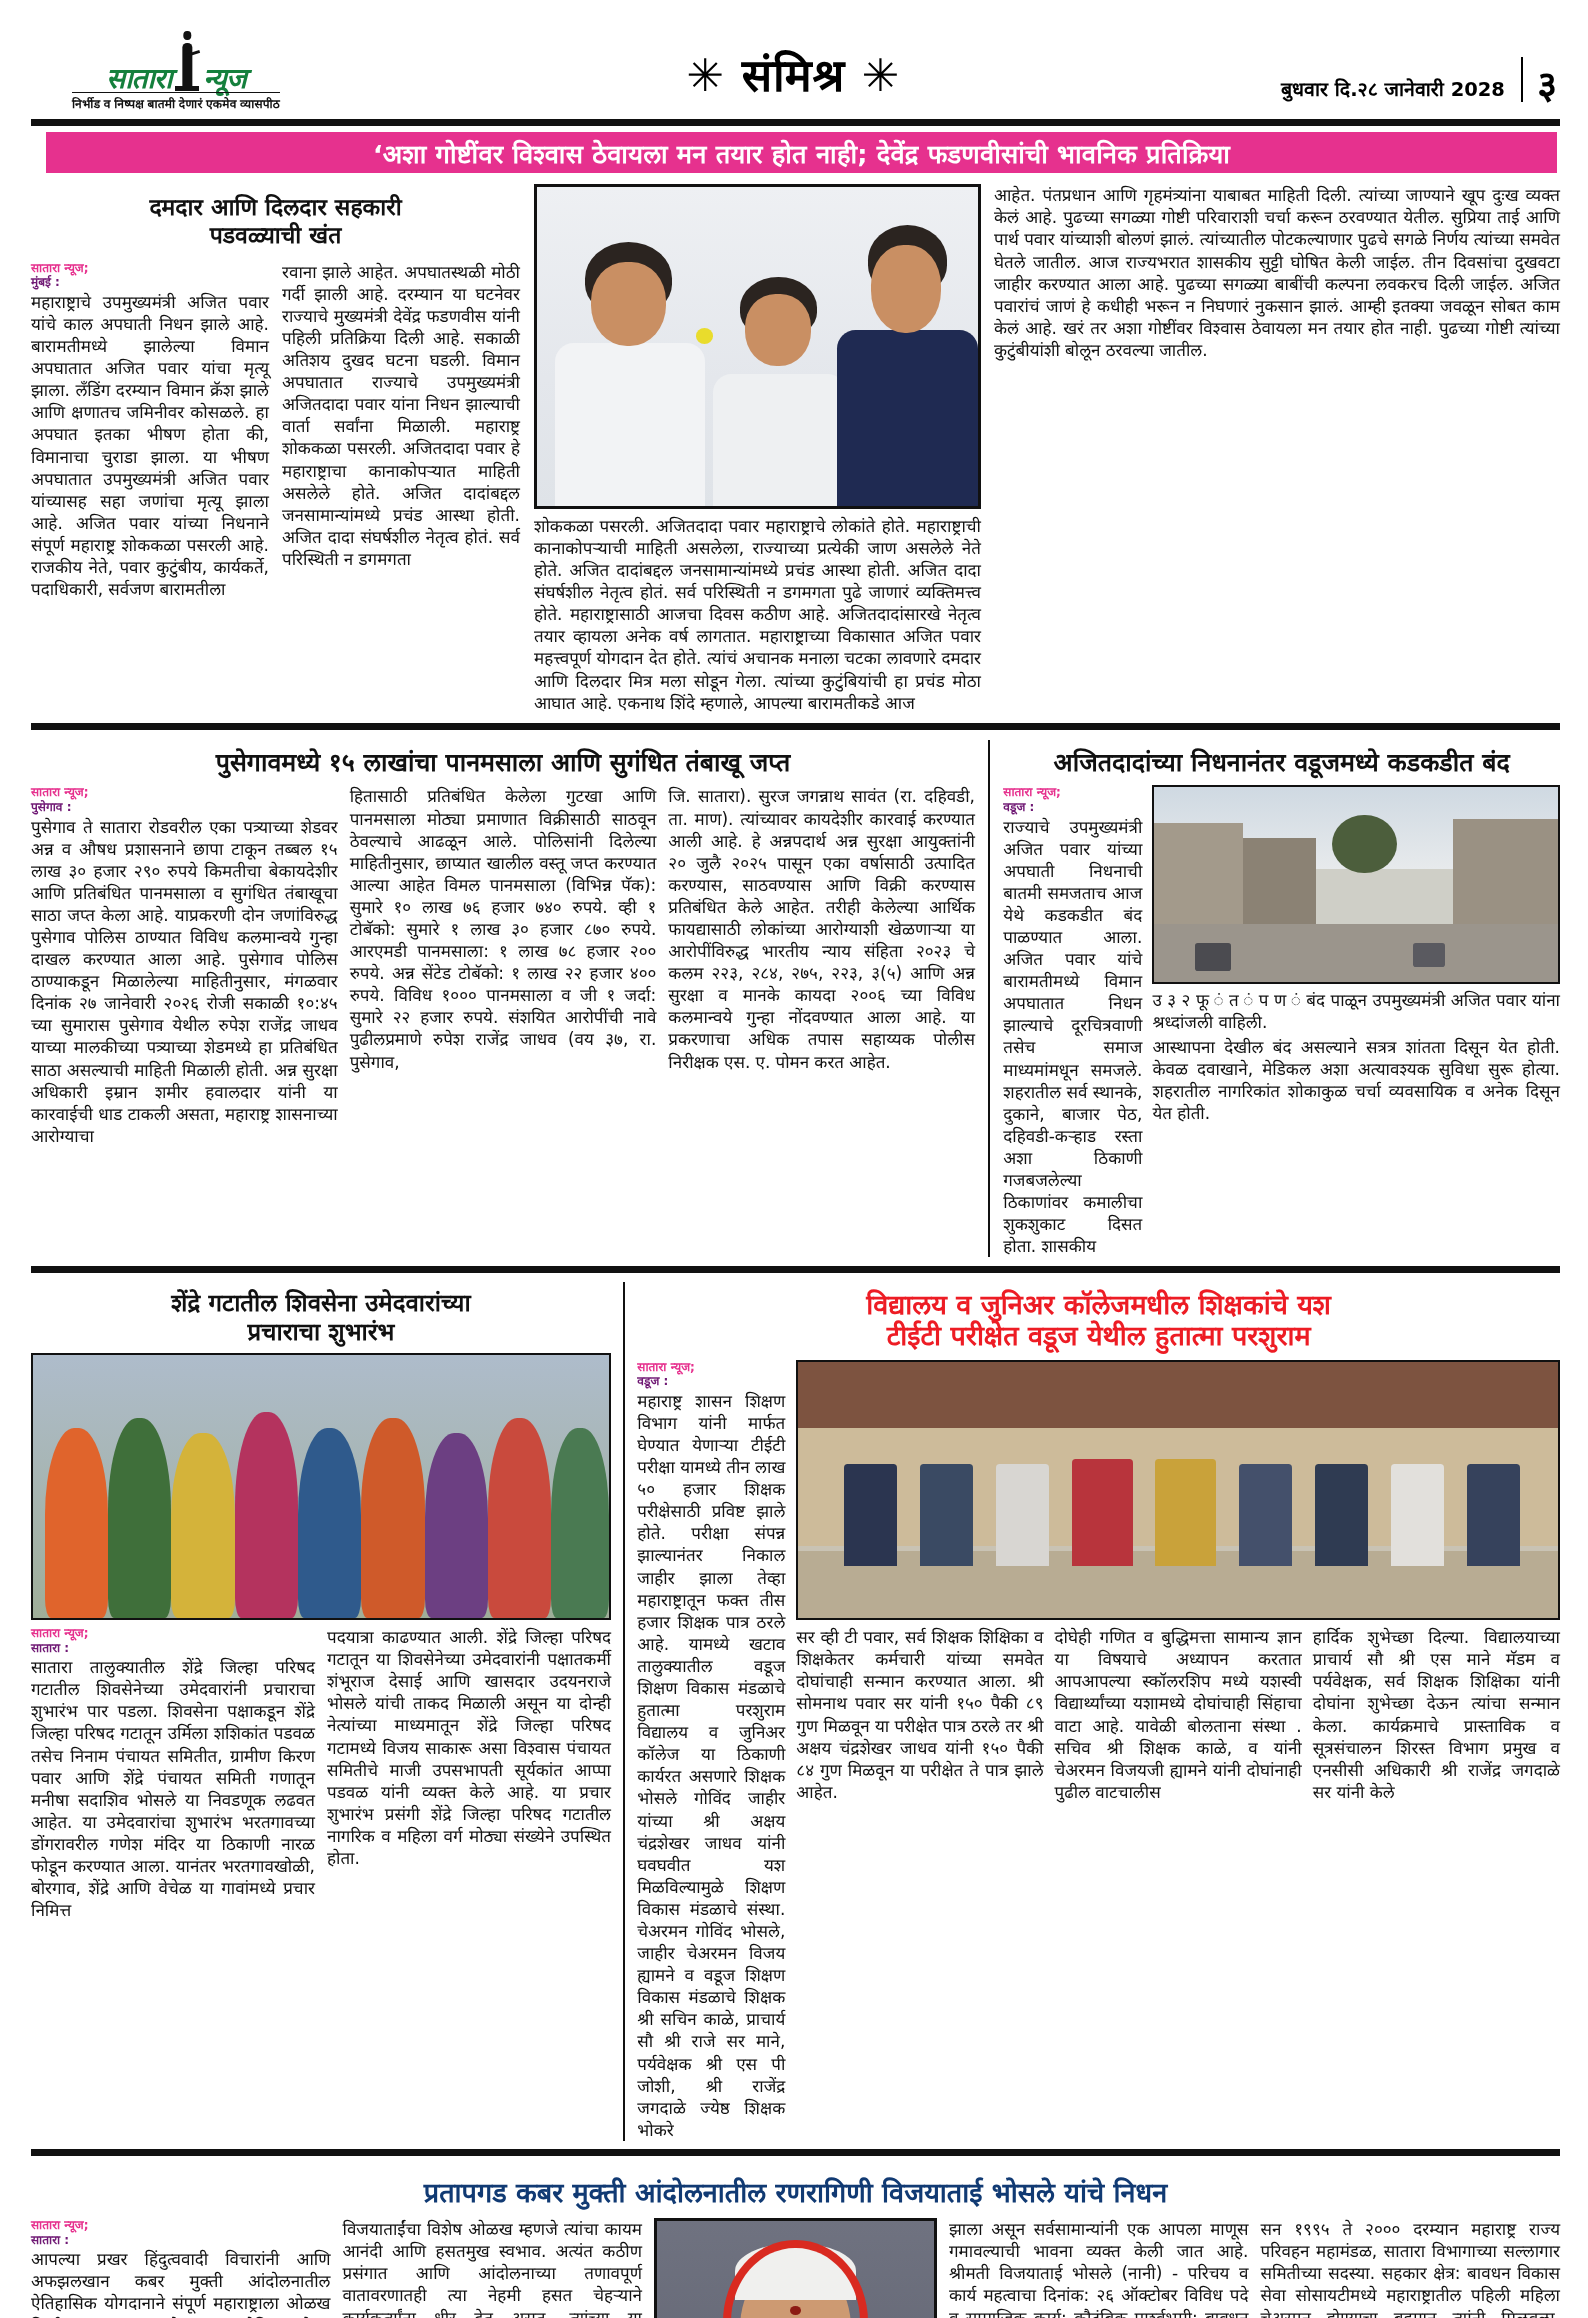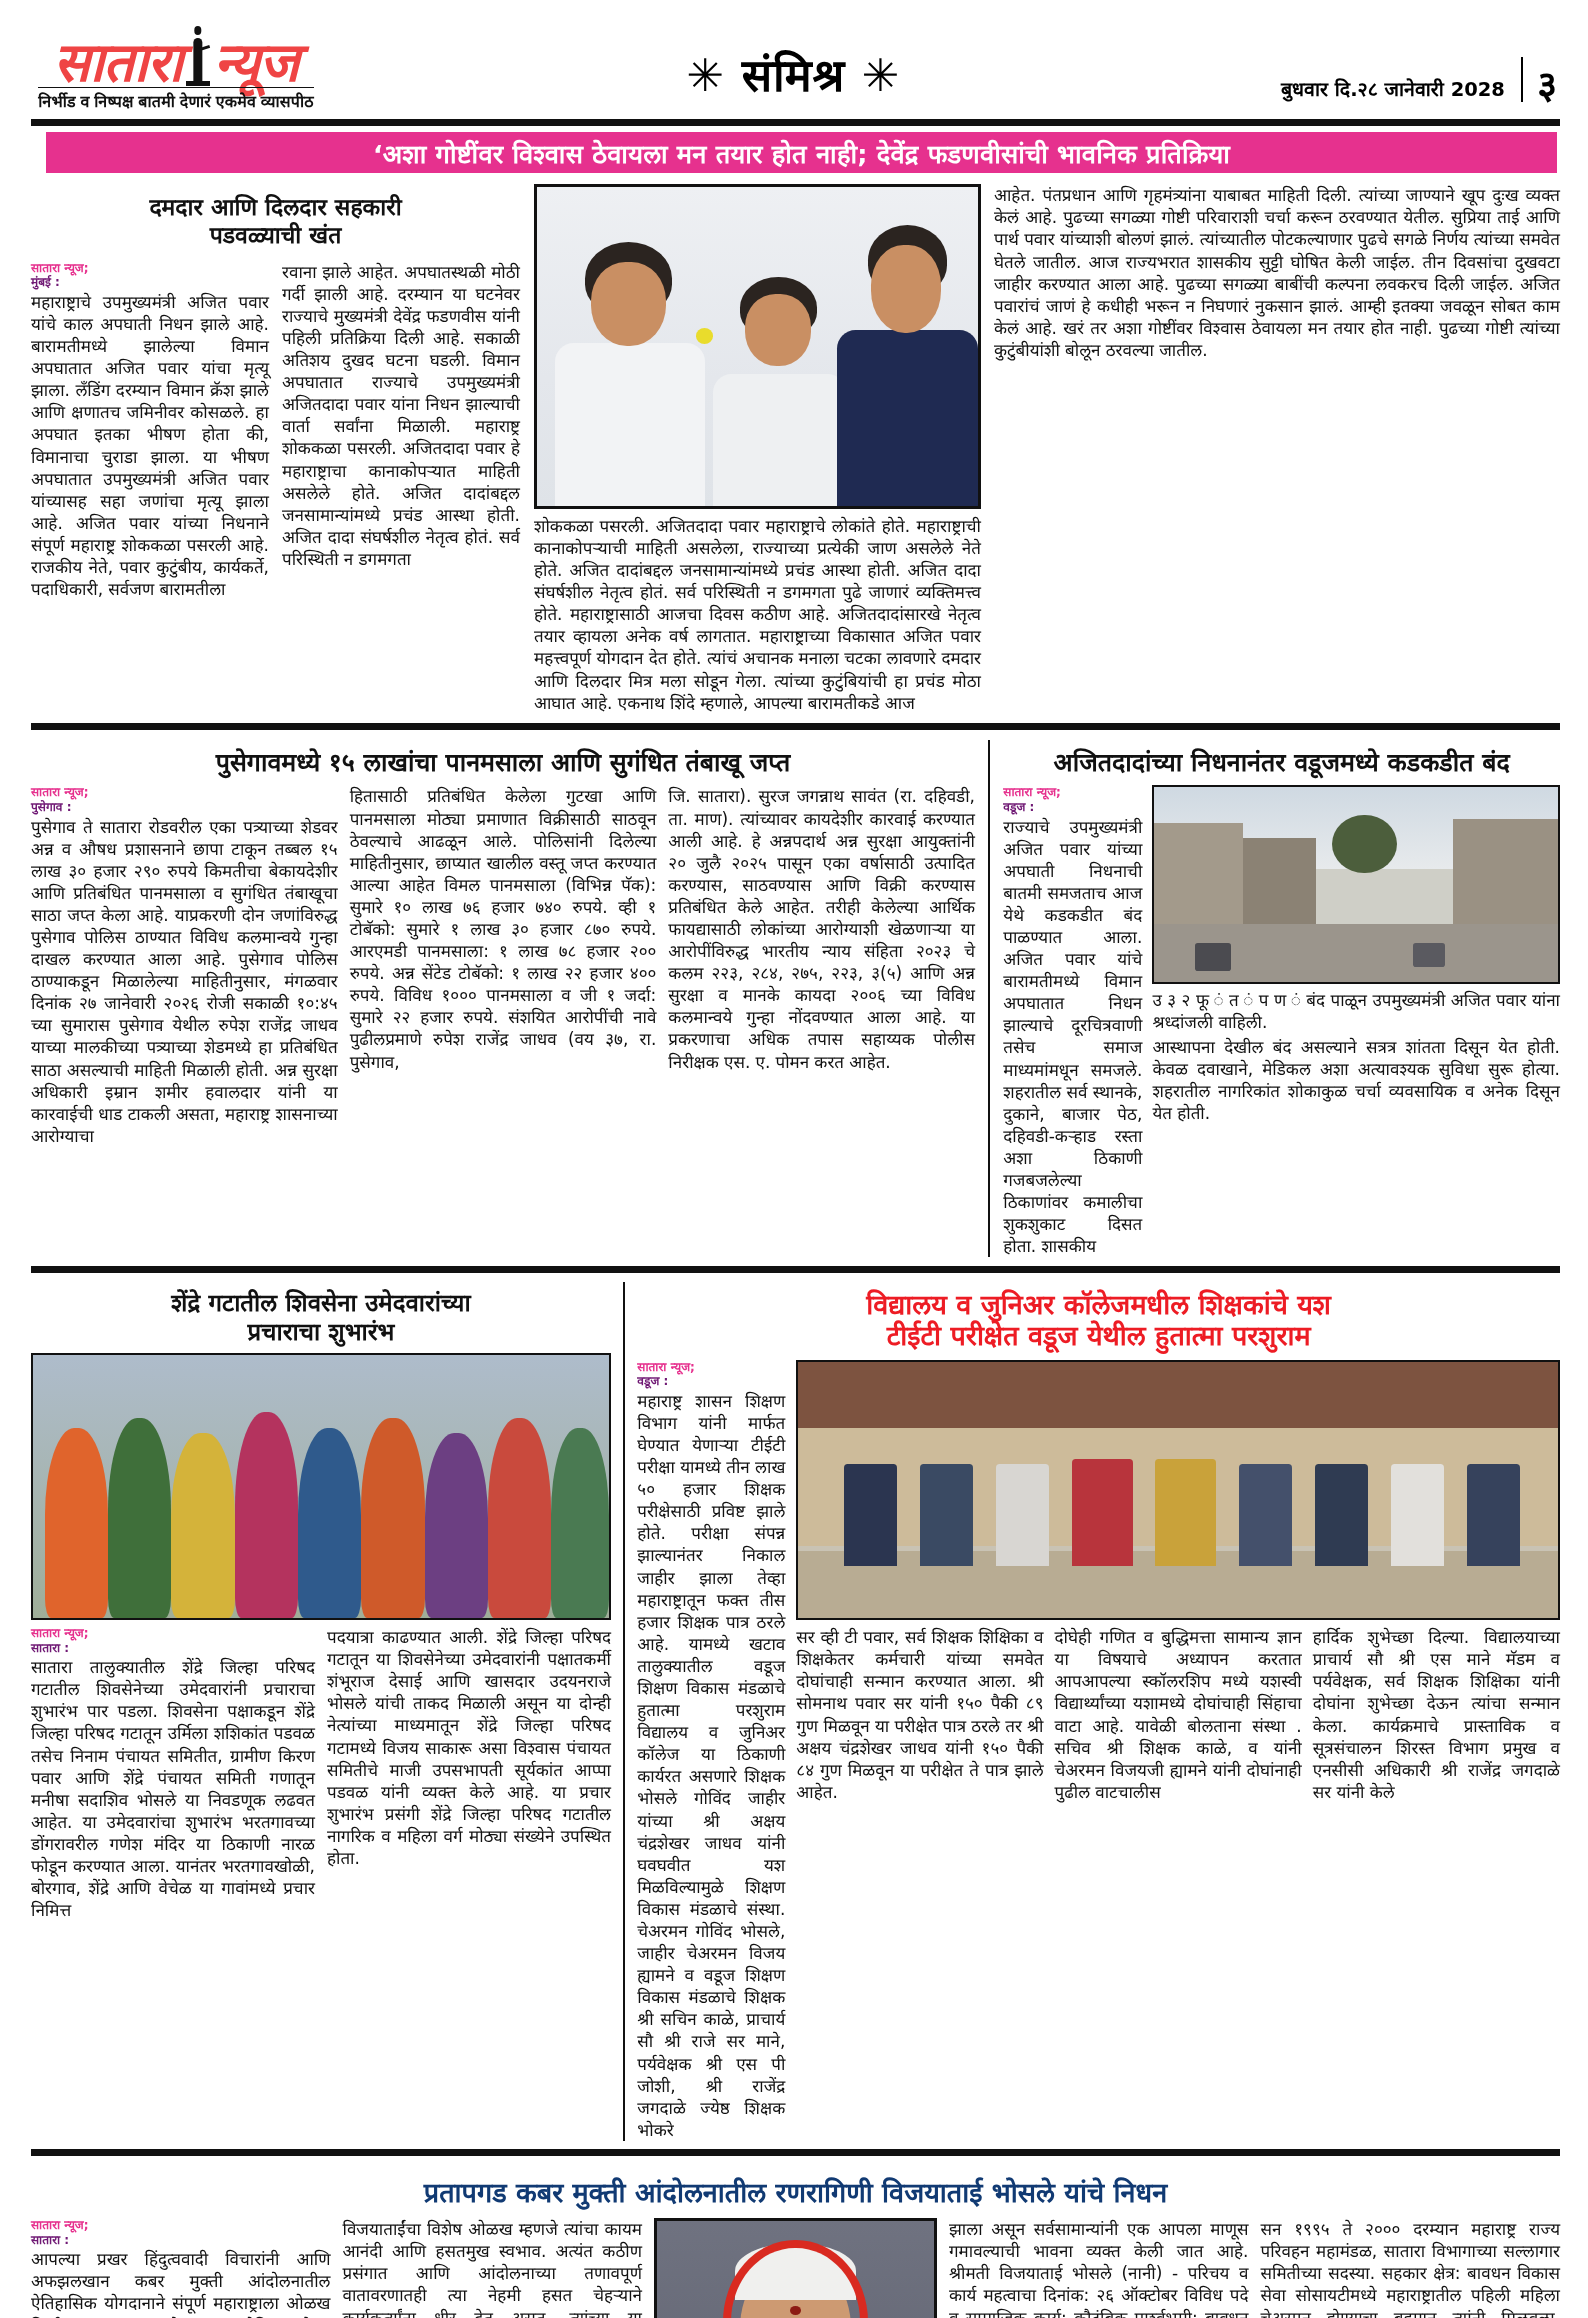--- a/index.html
+++ b/index.html
@@ -15,37 +15,37 @@
     padding:0 0 0 0;background:#fff;overflow:hidden;
   }
   
   .masthead{
     position:relative;height:116px;display:flex;align-items:flex-end;
     padding:0 31px 0 46px;box-sizing:border-box;
   }
   .logo-wrap{width:260px;display:flex;flex-direction:column;align-items:center;justify-content:flex-end;padding-bottom:3.7px;}
   .logo-main{display:flex;align-items:flex-end;gap:2.8px;line-height:.85;}
   .logo-word{
-    font-family:"DejaVu Sans",sans-serif;font-weight:700;font-size:54px;
-    color:#ef4444;letter-spacing:-0.9px;font-style:italic;
+    font-family:"DejaVu Sans",sans-serif;font-weight:700;font-size:28px;
+    color:#15803d;letter-spacing:-0.9px;font-style:italic;
   }
   .logo-emblem{
     width:26px;height:60px;position:relative;flex:0 0 auto;
   }
   .logo-emblem .fig{
     position:absolute;left:50%;transform:translateX(-50%);
     width:9.3px;height:45px;bottom:2.8px;background:#121212;
     border-radius:4.6px 4.6px 0.9px 0.9px;
   }
   .logo-emblem .head{position:absolute;left:50%;transform:translateX(-50%);top:0.9px;width:7.4px;height:8.3px;background:#121212;border-radius:50%;}
   .logo-emblem .base{position:absolute;left:50%;transform:translateX(-50%);bottom:0;width:24px;height:4.6px;background:#121212;}
   .logo-emblem .arm{position:absolute;right:0.9px;top:21.3px;width:14px;height:2.8px;background:#121212;transform:rotate(-18deg);}
   .logo-tag{
     margin-top:1.9px;border-top:1.9px solid #111;padding-top:1.9px;
-    font-size:16px;font-weight:700;color:#111;letter-spacing:0.2px;white-space:nowrap;
+    font-size:12px;font-weight:700;color:#111;letter-spacing:0.2px;white-space:nowrap;
   }
   .masthead-center{flex:1;display:flex;align-items:flex-end;justify-content:center;padding-bottom:12px;}
   .masthead-title{
     font-family:"DejaVu Sans",sans-serif;font-weight:700;font-size:45px;color:#000;letter-spacing:0.9px;
   }
   .masthead-right{display:flex;align-items:flex-end;padding-bottom:14px;}
   .issue-date{
     font-family:"DejaVu Sans",sans-serif;font-weight:700;font-size:19.5px;color:#000;white-space:nowrap;
     padding-right:16px;
   }

